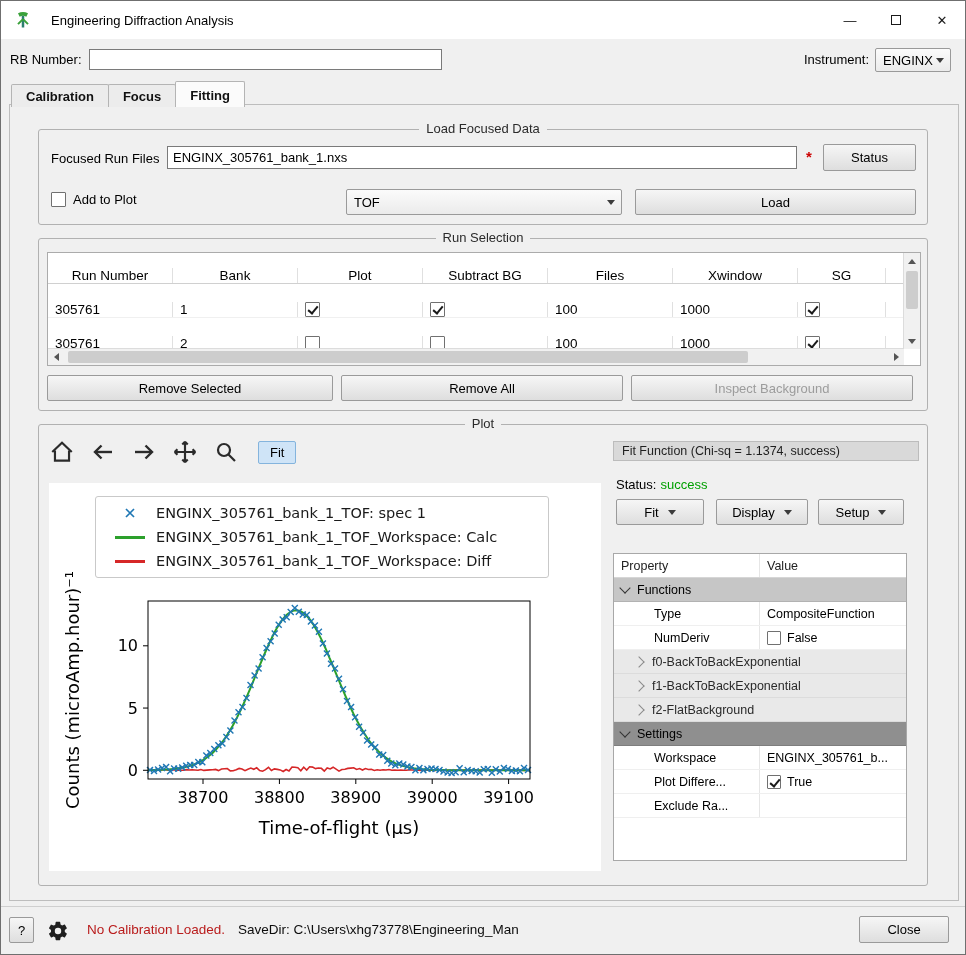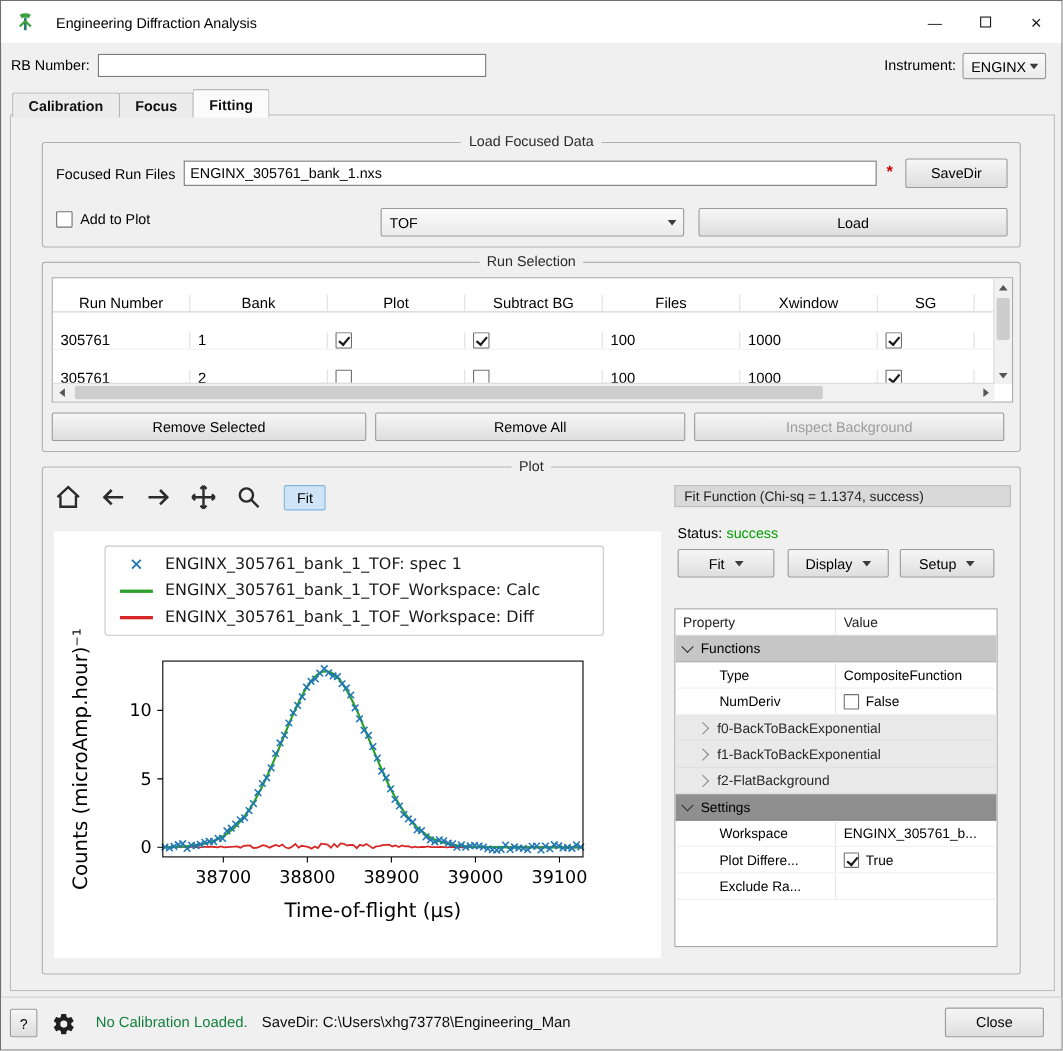--- a/index.html
+++ b/index.html
@@ -73,21 +73,21 @@
   .remove-selected{position:absolute;left:8px;top:136px;width:286px;height:26px;}
   .remove-all{position:absolute;left:302px;top:136px;width:282px;height:26px;}
   .inspect-bg{position:absolute;left:592px;top:136px;width:282px;height:26px;}
 
   
   #plot-group{left:28px;top:319px;width:890px;height:462px;}
   .mpl-toolbar{position:absolute;left:10px;top:10px;display:flex;align-items:center;gap:15px;height:34px;}
   .tool-icon{width:26px;height:26px;display:flex;align-items:center;justify-content:center;}
   .fit-toggle{margin-left:4px;padding:3px 11px;background:#cfe4f7;border:1px solid #84b4dd;border-radius:2px;font-size:13px;color:#000;}
   .plot-canvas{position:absolute;left:10px;top:58px;width:552px;height:388px;background:#ffffff;}
-  .legend{position:absolute;left:46px;top:13px;width:454px;background:#fff;border:1px solid #c9c9c9;border-radius:3px;padding:8px 12px;display:flex;flex-direction:column;gap:8px;box-sizing:border-box;}
+  .legend{position:absolute;left:46px;top:13px;width:454px;background:#fff;border:1px solid #c9c9c9;border-radius:3px;padding:8px 18px;display:flex;flex-direction:column;gap:8px;box-sizing:border-box;}
   .legend-row{display:flex;align-items:center;gap:10px;font-size:14.5px;font-family:"DejaVu Sans",sans-serif;color:#1a1a1a;white-space:nowrap;}
   .legend-sample{width:32px;flex:0 0 auto;display:flex;align-items:center;justify-content:center;}
   .legend-line{width:30px;height:3px;}
 
   .fitfunc-header{position:absolute;left:574px;top:16px;width:306px;height:20px;background:#d9d9d9;border:1px solid #bcbcbc;box-sizing:border-box;font-size:12.5px;color:#1f1f1f;display:flex;align-items:center;padding-left:8px;}
   .status-line{position:absolute;left:577px;top:52px;font-size:13px;color:#000;}
   .status-ok{color:#00a000;margin-left:4px;}
   .dd-btn{position:absolute;height:26px;display:flex;align-items:center;justify-content:center;gap:9px;}
   .dd-btn .arrow{width:0;height:0;border-left:4px solid transparent;border-right:4px solid transparent;border-top:5px solid #3c3c3c;}
   #fit-dd{left:577px;top:74px;width:88px;}
@@ -106,21 +106,21 @@
   .indent{padding-left:40px;}
   .chev{width:7px;height:7px;border-right:1.8px solid #333;border-bottom:1.8px solid #333;flex:0 0 auto;}
   .chev.down{transform:rotate(45deg);margin-top:-4px;}
   .chev.right{transform:rotate(-45deg);border-color:#8a8a8a;}
   .pcheck{width:14px;height:14px;}
 
   
   .statusbar{position:absolute;left:0;right:0;bottom:0;height:47px;background:#f0f0f0;border-top:1px solid #cfcfcf;}
   .help-btn{position:absolute;left:8px;top:10px;width:25px;height:26px;}
   .gear-btn{position:absolute;left:42px;top:10px;width:30px;height:27px;display:flex;align-items:center;justify-content:center;}
-  .status-msg{position:absolute;left:86px;top:15px;font-size:13.5px;color:#15803d;}
+  .status-msg{position:absolute;left:86px;top:15px;font-size:13.5px;color:#b91c1c;}
   .status-savedir{position:absolute;left:237px;top:15px;font-size:13.5px;color:#0c0c0c;}
   .close-btn{position:absolute;right:16px;top:9px;width:90px;height:27px;}
 </style>
 </head>
 <body>
 
 <div id="window">
 
   <div class="titlebar">
     <svg class="app-icon" viewBox="0 0 24 24">
@@ -154,21 +154,21 @@
     <div class="tab active">Fitting</div>
   </div>
 
   <div class="tabframe">
 
     <div class="groupbox" id="load-group">
       <div class="gtitle"><span>Load Focused Data</span></div>
       <span class="files-label">Focused Run Files</span>
       <input class="textinput files-input" value="ENGINX_305761_bank_1.nxs" style="">
       <span class="req-star">*</span>
-      <div class="btn browse-btn">SaveDir</div>
+      <div class="btn browse-btn">Status</div>
       <div class="addplot">
         <span class="checkbox"></span>
         <span>Add to Plot</span>
       </div>
       <div class="combo unit-combo">
         <span>TOF</span>
         <span class="arrow"></span>
       </div>
       <div class="btn load-btn">Load</div>
     </div>

